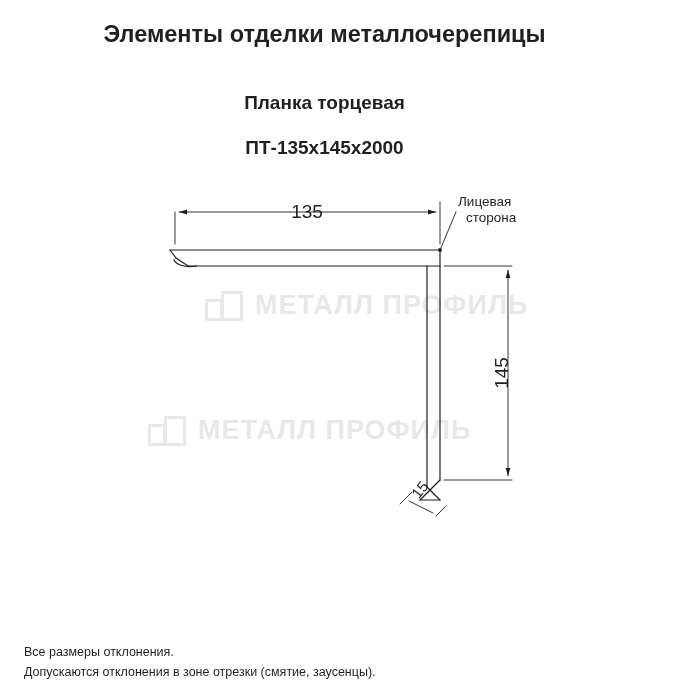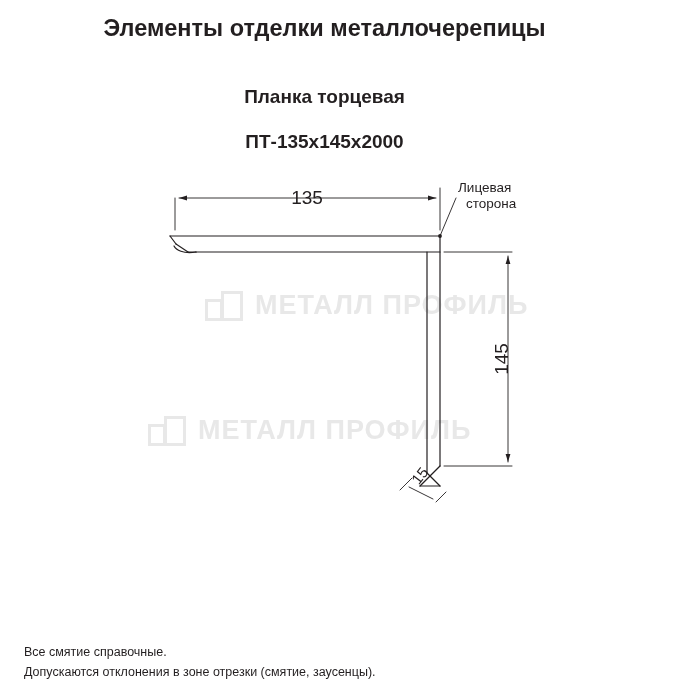--- a/index.html
+++ b/index.html
@@ -18,21 +18,21 @@
   }
 
   .page {
     position: absolute;
     inset: 0;
   }
 
   
   .title-block {
     position: absolute;
-    top: 16px;
+    top: 22px;
     left: 0;
     width: 649px;
     text-align: center;
   }
   .title-main {
     font-size: 23.5px;
     font-weight: bold;
     letter-spacing: 0px;
     line-height: 1.1;
   }
@@ -77,21 +77,21 @@
   .watermark .wm-logo i.a { left: 0;  top: 8px;  width: 18px; height: 22px; }
   .watermark .wm-logo i.b { left: 16px; top: 0;  width: 22px; height: 30px; }
 
   .wm1 { left: 205px; top: 258px; }
   .wm2 { left: 148px; top: 383px; }
 
   
   .drawing {
     position: absolute;
     left: 0;
-    top: 140px;
+    top: 154px;
     width: 606px;
     height: 400px;
   }
 
   
   .footnotes {
     position: absolute;
     left: 24px;
     bottom: 18px;
     font-size: 12.5px;
@@ -184,17 +184,17 @@
       <text x="508" y="219" text-anchor="middle" font-family="Liberation Sans, sans-serif" font-size="19" fill="#231f20" transform="rotate(-90 508 219)">145</text>
 
       <text x="424" y="339" text-anchor="middle" font-family="Liberation Sans, sans-serif" font-size="15" fill="#231f20" transform="rotate(-52 424 339)">15</text>
 
       <text x="458" y="52" font-family="Liberation Sans, sans-serif" font-size="13.5" fill="#231f20">Лицевая</text>
       <text x="466" y="68" font-family="Liberation Sans, sans-serif" font-size="13.5" fill="#231f20">сторона</text>
     </svg>
   </div>
 
   <div class="footnotes">
-    <div>Все смятие справочные.</div>
+    <div>Все размеры отклонения.</div>
     <div>Допускаются отклонения в зоне отрезки (смятие, заусенцы).</div>
   </div>
 
 </div>
 
 </body></html>

